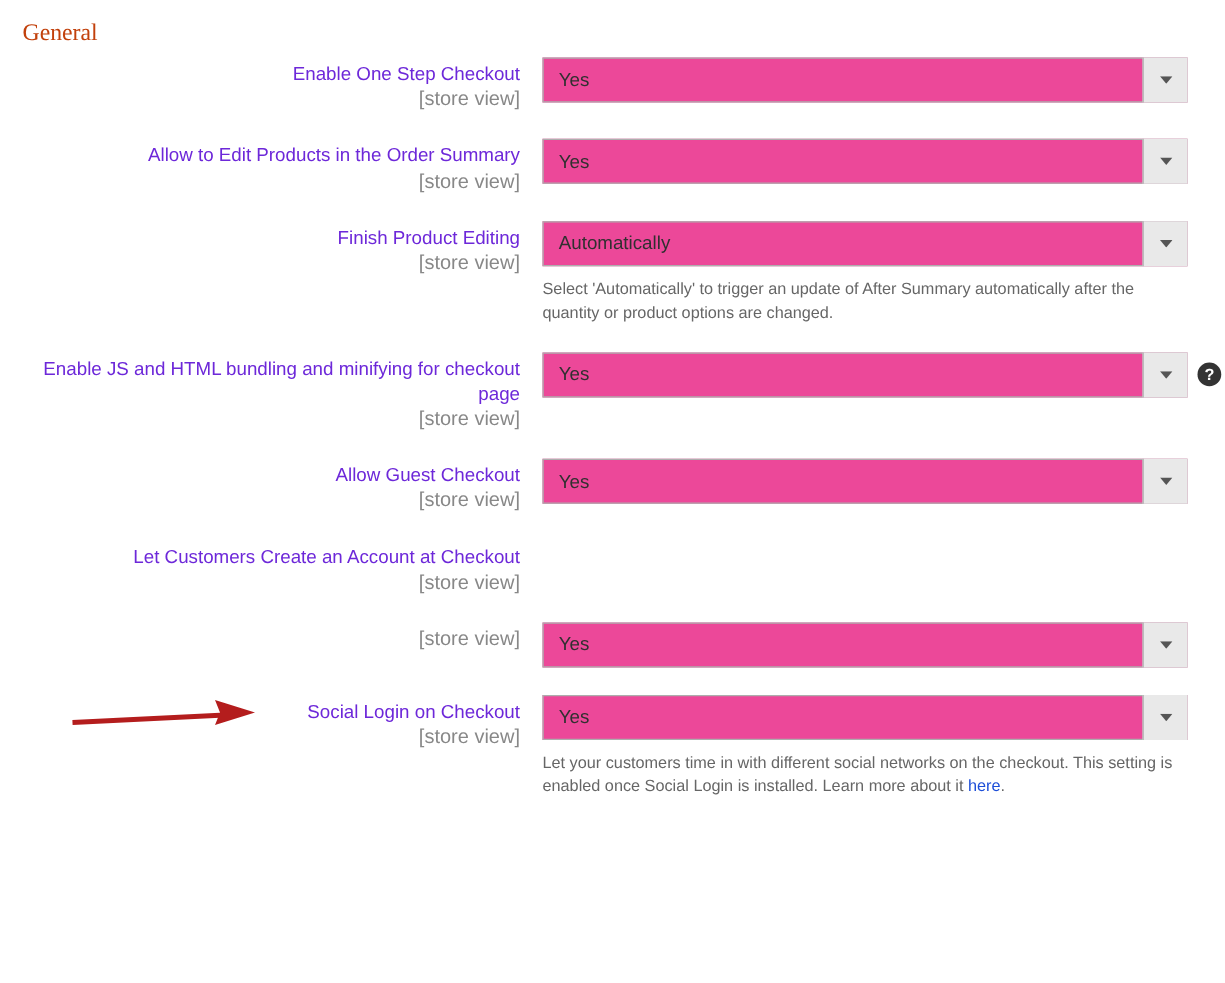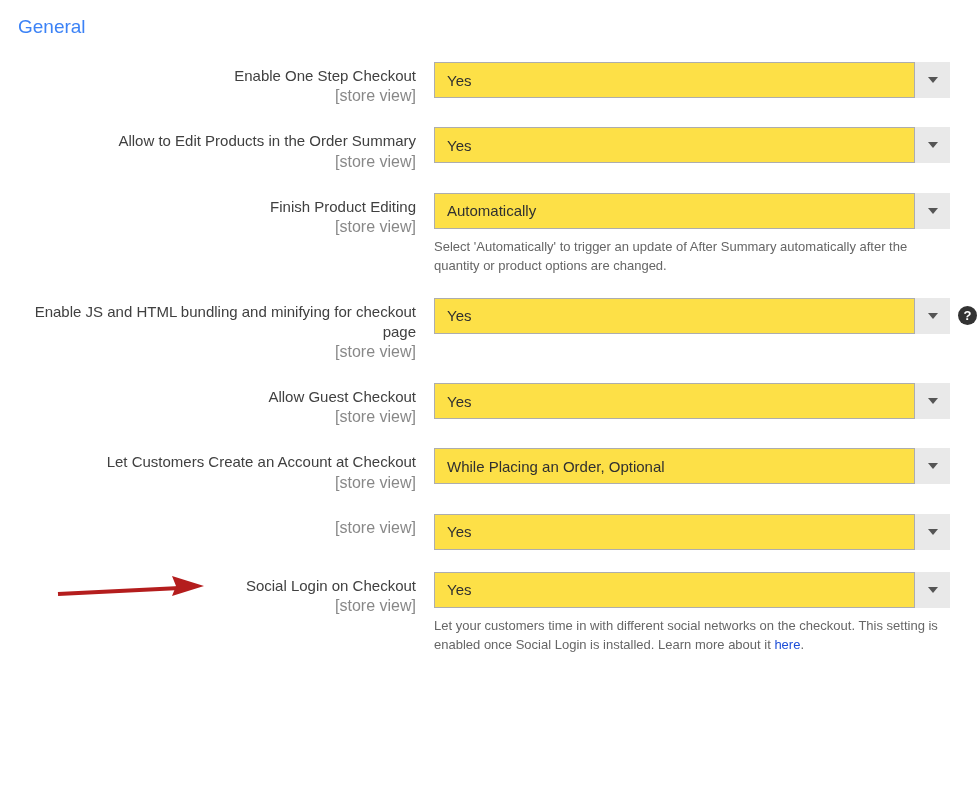--- a/index.html
+++ b/index.html
@@ -7,41 +7,42 @@
     margin: 0;
     padding: 12px 16px;
     font-family: 'Helvetica Neue', Helvetica, Arial, sans-serif;
     font-size: 14px;
     color: #333;
     background: #fff;
     width: 980px;
   }
   .section-title {
     font-size: 19px;
-    color: #3b82f6;
+    color: #c2410c;
     font-weight: 400;
-    margin: 0 0 24px 0;
+    margin: 0 0 8px 0;
     padding: 4px 0 0 2px;
+    font-family: Liberation Serif, serif;
   }
   .field-row {
     display: flex;
     align-items: flex-start;
     margin-bottom: 22px;
     position: relative;
   }
   .field-label-col {
     width: 418px;
     flex-shrink: 0;
     text-align: right;
     padding-right: 18px;
     padding-top: 4px;
   }
   .field-label {
     font-size: 15px;
-    color: #404040;
+    color: #6d28d9;
     line-height: 1.35;
     display: inline-block;
   }
   .field-scope {
     font-size: 16px;
     color: #888;
     display: block;
     margin-top: 1px;
   }
   .field-value-col {
@@ -50,21 +51,21 @@
     position: relative;
   }
   .select-wrap {
     position: relative;
     width: 100%;
   }
   .select {
     width: 100%;
     height: 36px;
     border: 1px solid #adadad;
-    background: #fde047;
+    background: #ec4899;
     padding: 0 40px 0 12px;
     font-size: 15px;
     color: #303030;
     display: flex;
     align-items: center;
     cursor: pointer;
     user-select: none;
   }
   .select-btn {
     position: absolute;
@@ -212,32 +213,20 @@
       </div>
     </div>
   </div>
 </div>
 
 <div class="field-row">
   <div class="field-label-col">
     <span class="field-label">Let Customers Create an Account at Checkout</span>
     <span class="field-scope">[store view]</span>
   </div>
-  <div class="field-value-col">
-    <div class="select-wrap">
-      <div class="select">
-          <span>While Placing an Order, Optional</span>
-        </div>
-      <div class="select-btn">
-        <svg viewBox="0 0 10 6">
-            <path d="M0 0 L5 6 L10 0 Z" fill="#555"></path>
-          </svg>
-      </div>
-    </div>
-  </div>
 </div>
 
 <div class="field-row">
   <div class="field-label-col">
     <span class="field-scope">[store view]</span>
   </div>
   <div class="field-value-col">
     <div class="select-wrap">
       <div class="select">
           <span>Yes</span>

